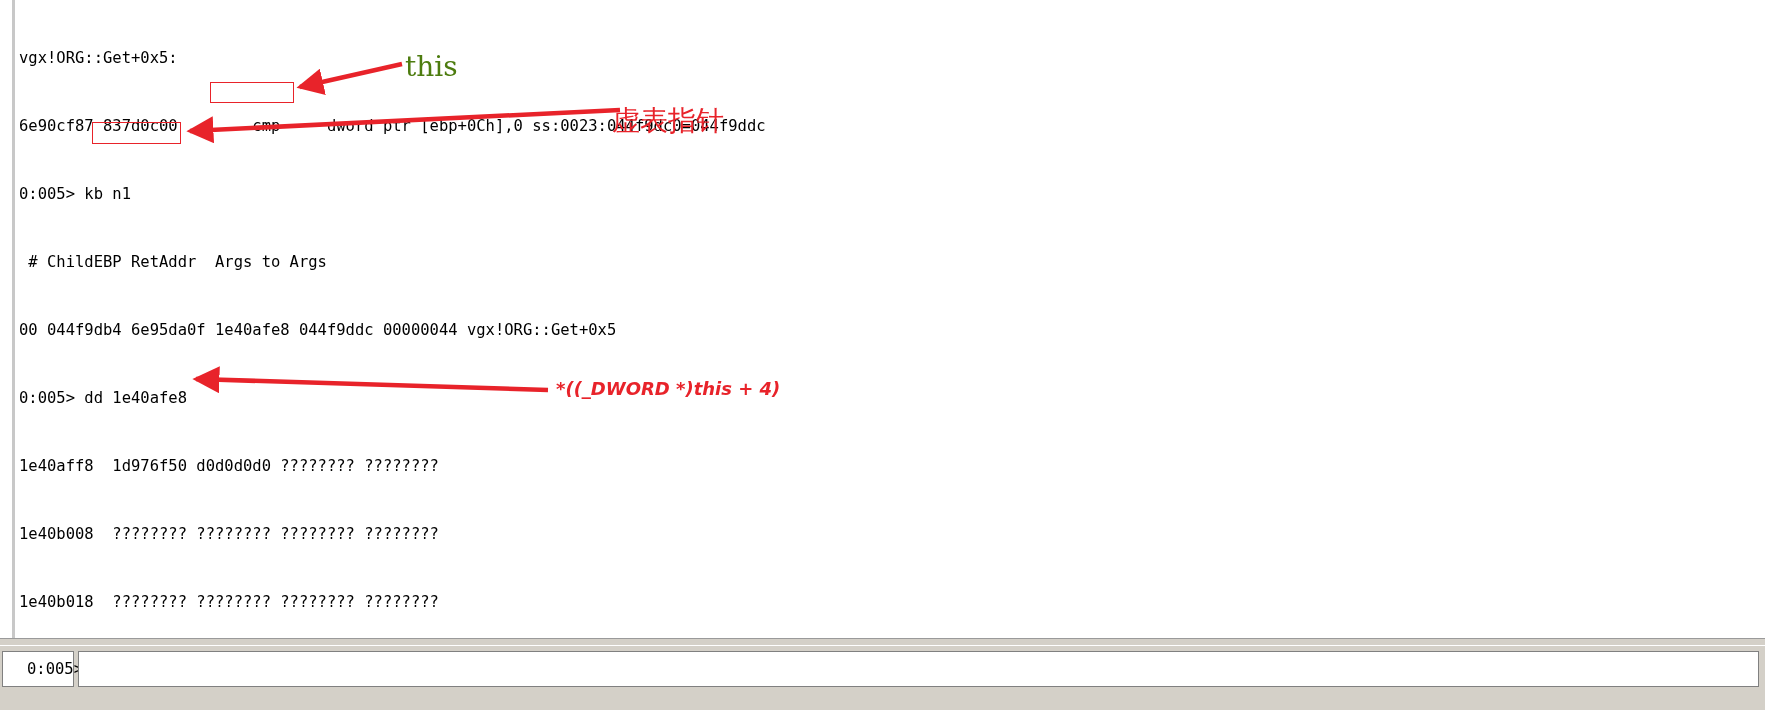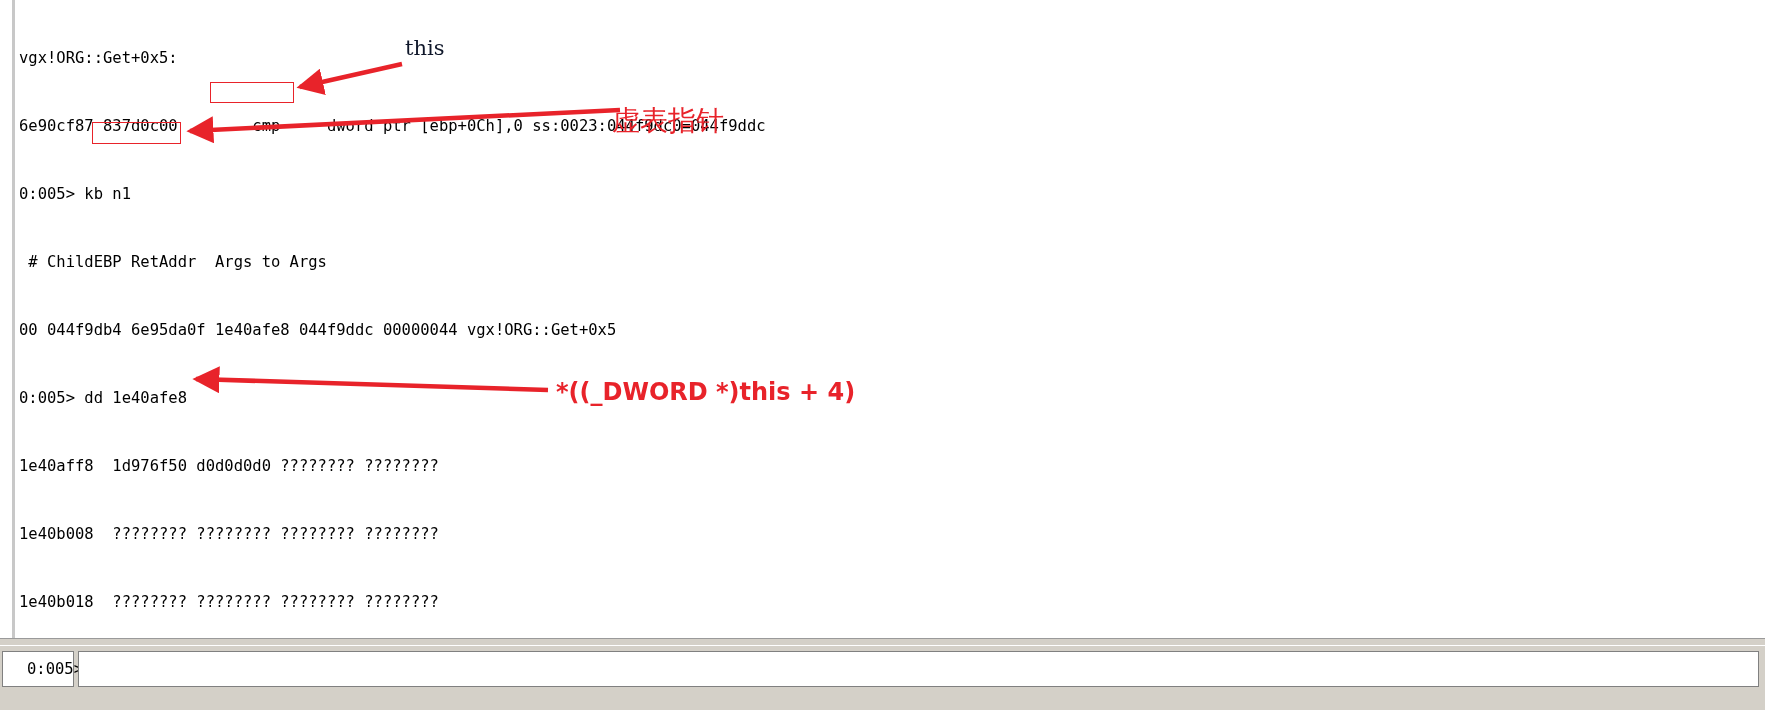--- a/index.html
+++ b/index.html
@@ -120,39 +120,40 @@
     left: 0;
     top: 0;
   }
   .anno-text {
     position: absolute;
     color: #e8232a;
     white-space: pre;
   }
   #anno-this {
     left: 405px;
-    top: 36px;
+    top: 50px;
     font-family: "DejaVu Serif", "Liberation Serif", serif;
-    font-size: 21px;
-    color: #0f172a;
+    font-size: 28px;
+    color: #4d7c0f;
   }
   #anno-vtable {
     left: 612px;
     top: 102px;
     font-family: "DejaVu Sans", "Liberation Sans", sans-serif;
     font-size: 28px;
     color: #e8232a;
   }
   #anno-dword {
     left: 556px;
     top: 378px;
     font-family: "DejaVu Sans", "Liberation Sans", sans-serif;
-    font-size: 24px;
+    font-size: 18px;
     font-weight: bold;
     color: #e8232a;
+    font-style: italic;
   }
 
   
   .hl-box {
     position: absolute;
     border: 1.5px solid #e8232a;
     box-sizing: border-box;
     background: transparent;
   }
   #hl-this-arg {

